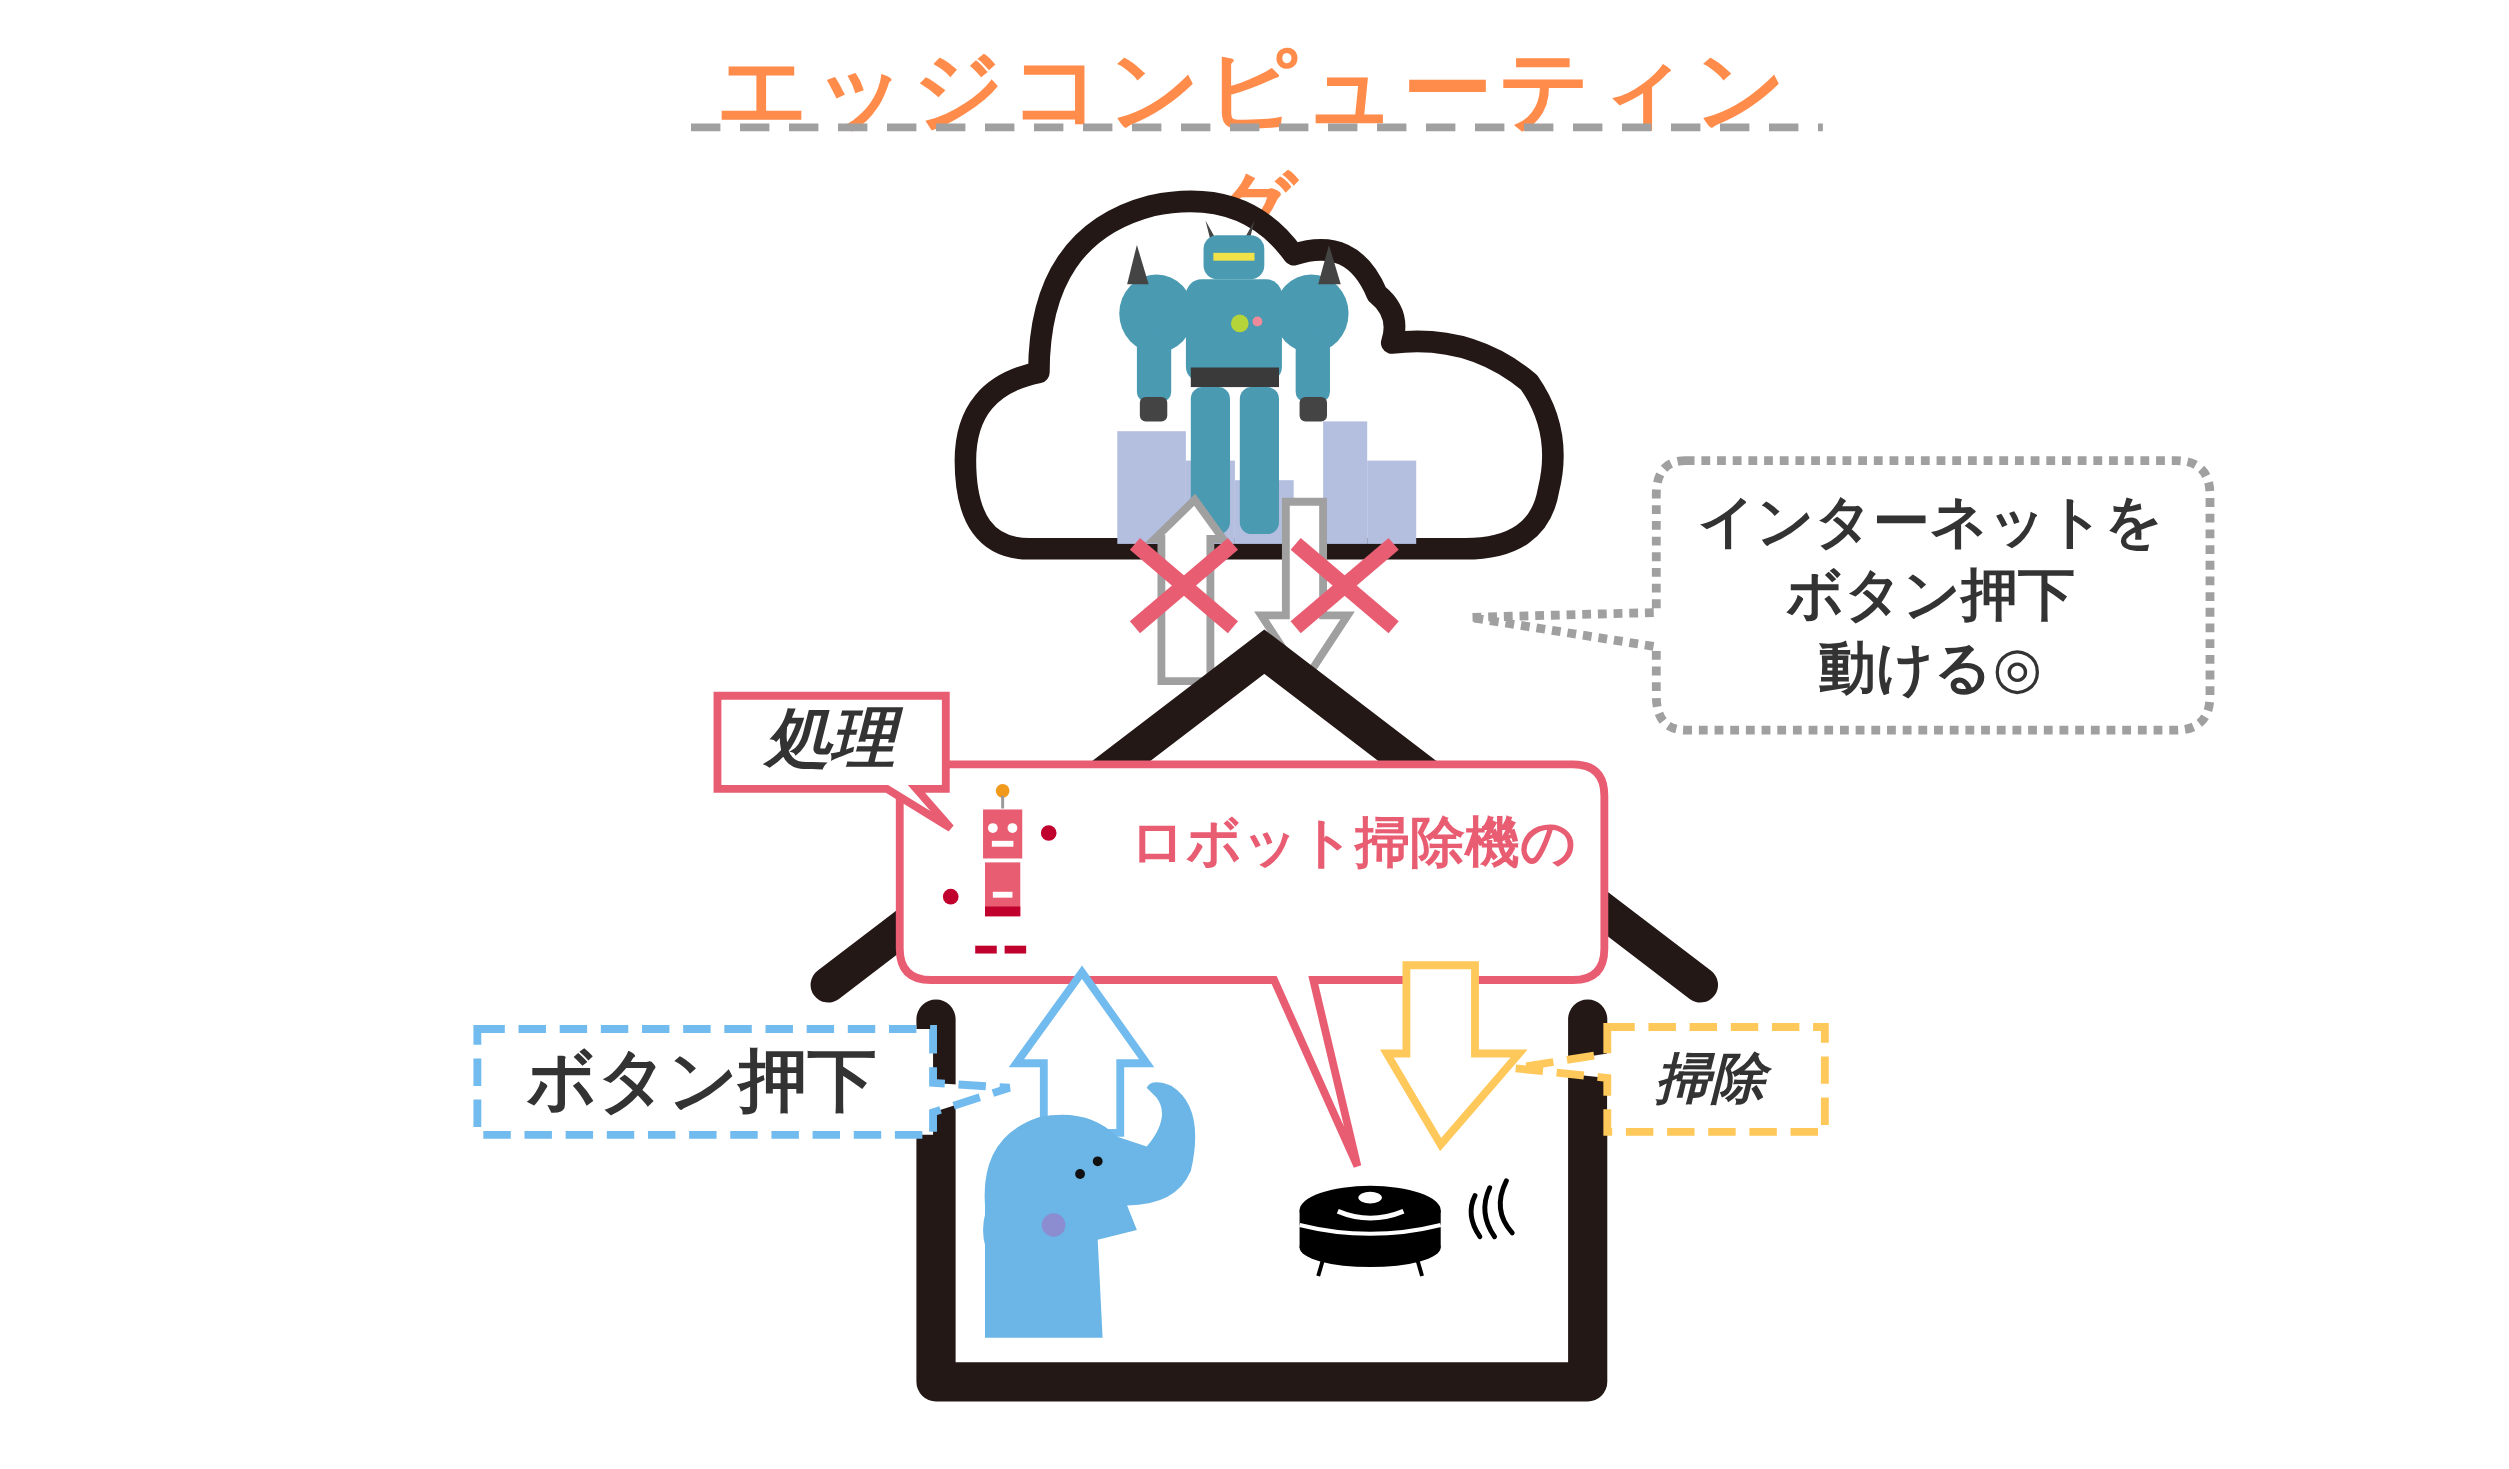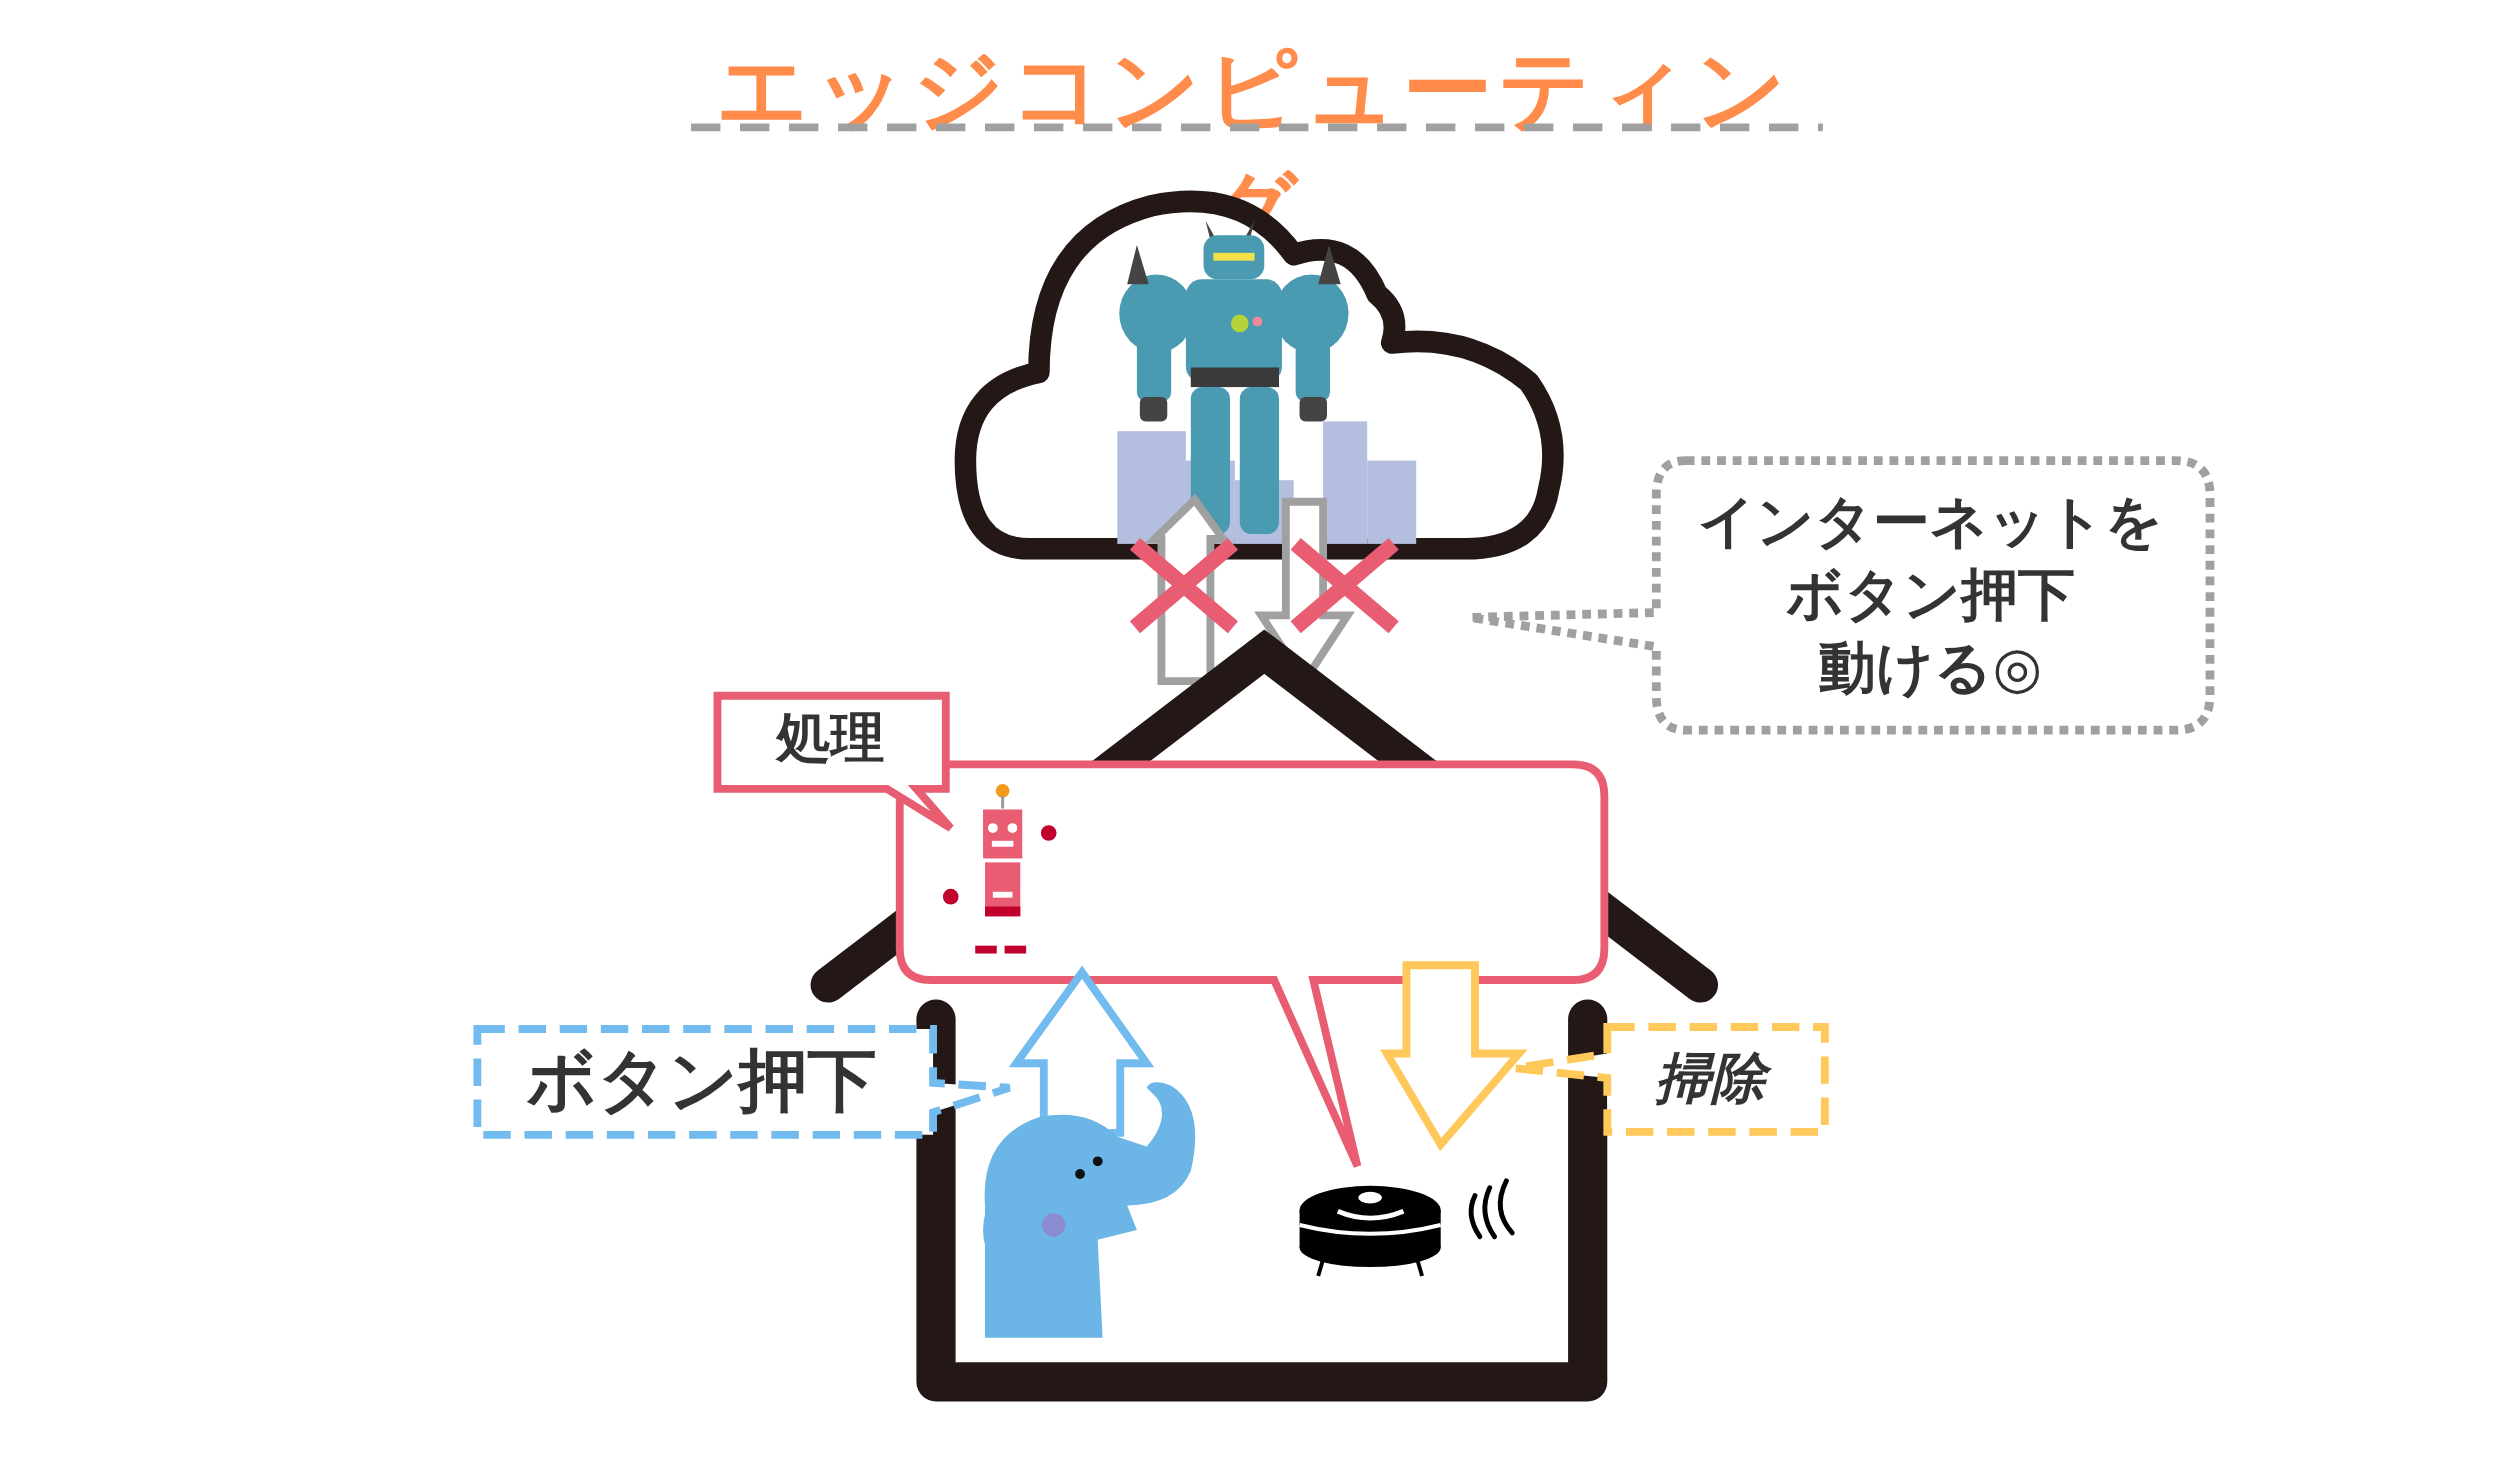--- a/index.html
+++ b/index.html
@@ -3,21 +3,21 @@
 <meta charset="utf-8">
 <style>
   html,body{margin:0;padding:0;background:#fff;}
   body{width:2509px;height:1469px;position:relative;overflow:hidden;font-family:"DejaVu Sans","Liberation Sans",sans-serif;}
   .abs{position:absolute;}
   svg.canvas{position:absolute;left:0;top:0;}
   .title{left:686px;top:29px;width:1137px;text-align:center;font-size:90px;font-weight:bold;color:#ff8c4b;letter-spacing:5.9px;}
   .txt{position:absolute;color:#333;font-weight:bold;text-align:center;white-space:nowrap;}
   .bubble-text{left:1666px;top:485px;width:529px;font-size:57px;line-height:73px;text-align:center;}
   .pink-text{left:1098px;top:804px;width:510px;color:#e95d73;font-size:55px;line-height:76px;font-weight:bold;}
-  .label-shori{left:720px;top:691px;width:221px;font-size:54px;line-height:93px;}
+  .label-shori{left:720px;top:691px;width:221px;font-size:65px;line-height:93px;font-style:italic;}
   .label-button{left:478px;top:1031px;width:447px;font-size:69px;line-height:98px;}
   .label-souji{left:1600px;top:1029px;width:221px;font-size:55px;line-height:98px;font-style:italic;}
 </style>
 </head>
 <body>
 
 <div class="abs title">エッジコンピューティング</div>
 
 <svg class="canvas" width="2509" height="1469" viewBox="0 0 2560 1499">
 
@@ -145,18 +145,19 @@
   </g>
 </svg>
 
 <div class="txt bubble-text">
   <div>インターネットを</div>
   <div>ボタン押下</div>
   <div>動ける◎</div>
 </div>
 
 <div class="txt pink-text">
+  <div>ロボット掃除機の</div>
 </div>
 
 <div class="txt label-shori">処理</div>
 <div class="txt label-button">ボタン押下</div>
 <div class="txt label-souji">掃除</div>
 
 
 </body></html>

